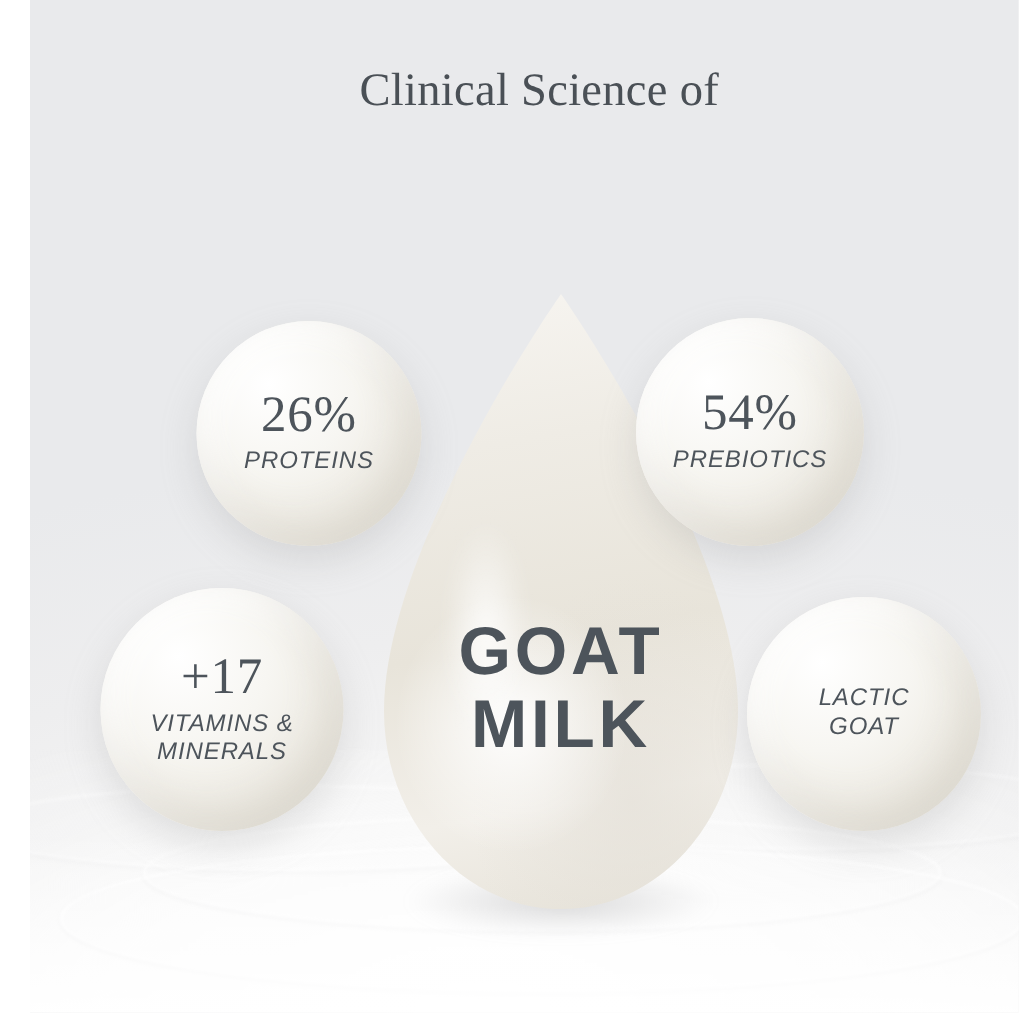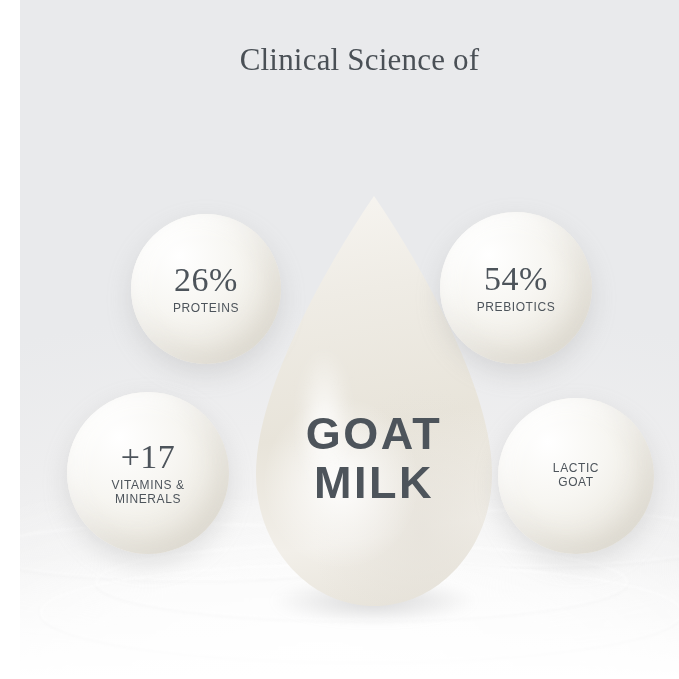--- a/index.html
+++ b/index.html
@@ -139,27 +139,28 @@
   }
   .bubble .big {
     font-family: "Liberation Serif", serif;
     font-size: 33px;
     line-height: 1;
     margin-bottom: 5px;
     letter-spacing: 0.5px;
   }
   .bubble .small {
     font-family: "Liberation Sans", sans-serif;
-    font-size: 12px;
+    font-size: 16px;
     line-height: 1.16;
     letter-spacing: 0.6px;
+    font-style: italic;
   }
 
   .bubble-proteins   { left: 111px; top: 214px; width: 150px; height: 150px; text-align: right; }
-  .bubble-prebiotics { left: 420px; top: 212px; width: 152px; height: 152px; }
+  .bubble-prebiotics { left: 404px; top: 212px; width: 152px; height: 152px; }
   .bubble-vitamins   { left: 47px;  top: 392px; width: 162px; height: 162px; align-items: center; }
   .bubble-aha        { left: 478px; top: 398px; width: 156px; height: 156px; }
 
   .bubble-proteins .big,
   .bubble-prebiotics .big { font-size: 34px; }
   .bubble-vitamins .big,
   .bubble-aha .big { font-size: 34px; }
 </style>
 </head>
 <body>

